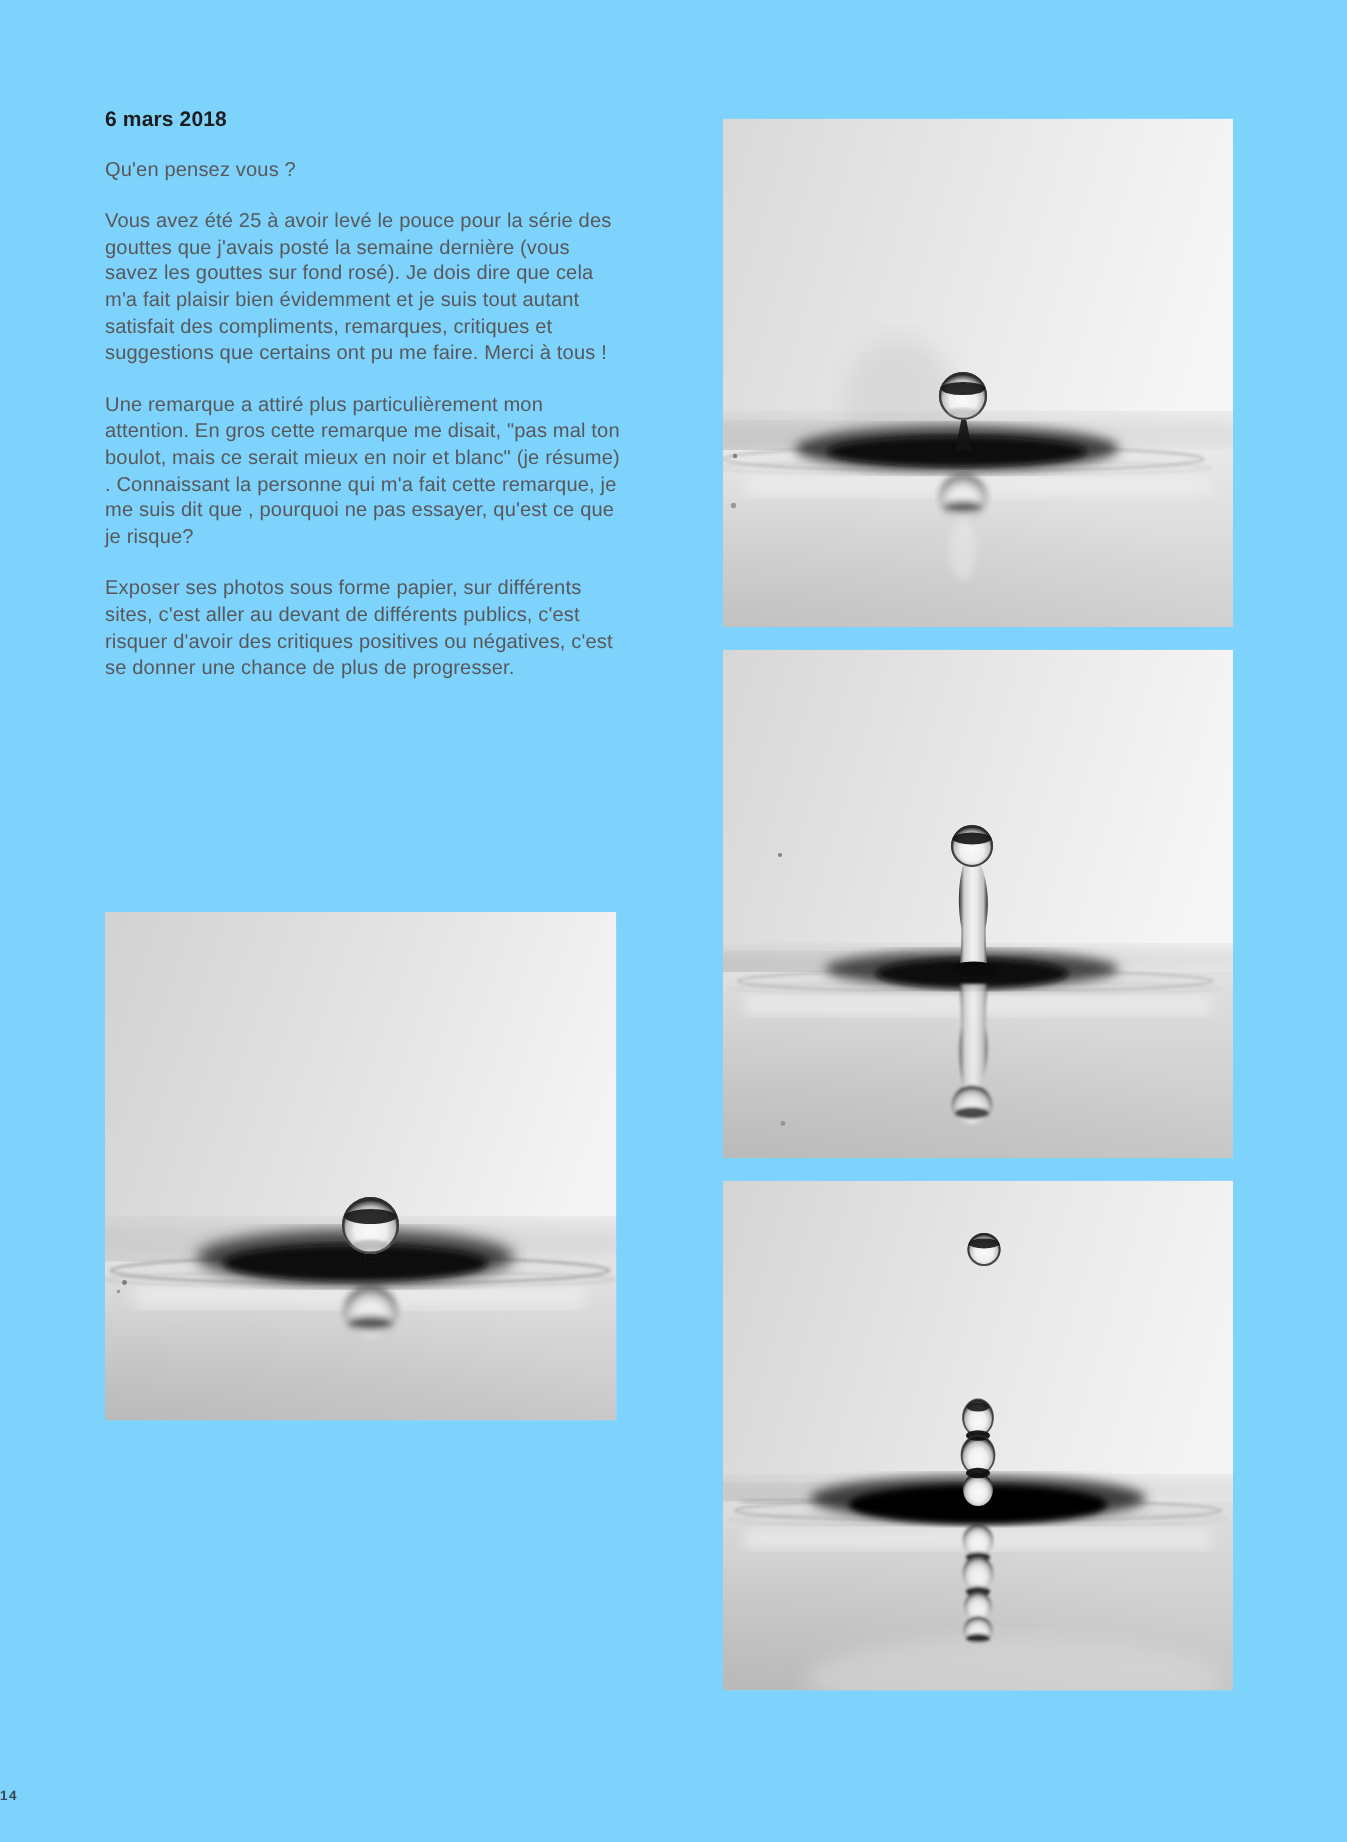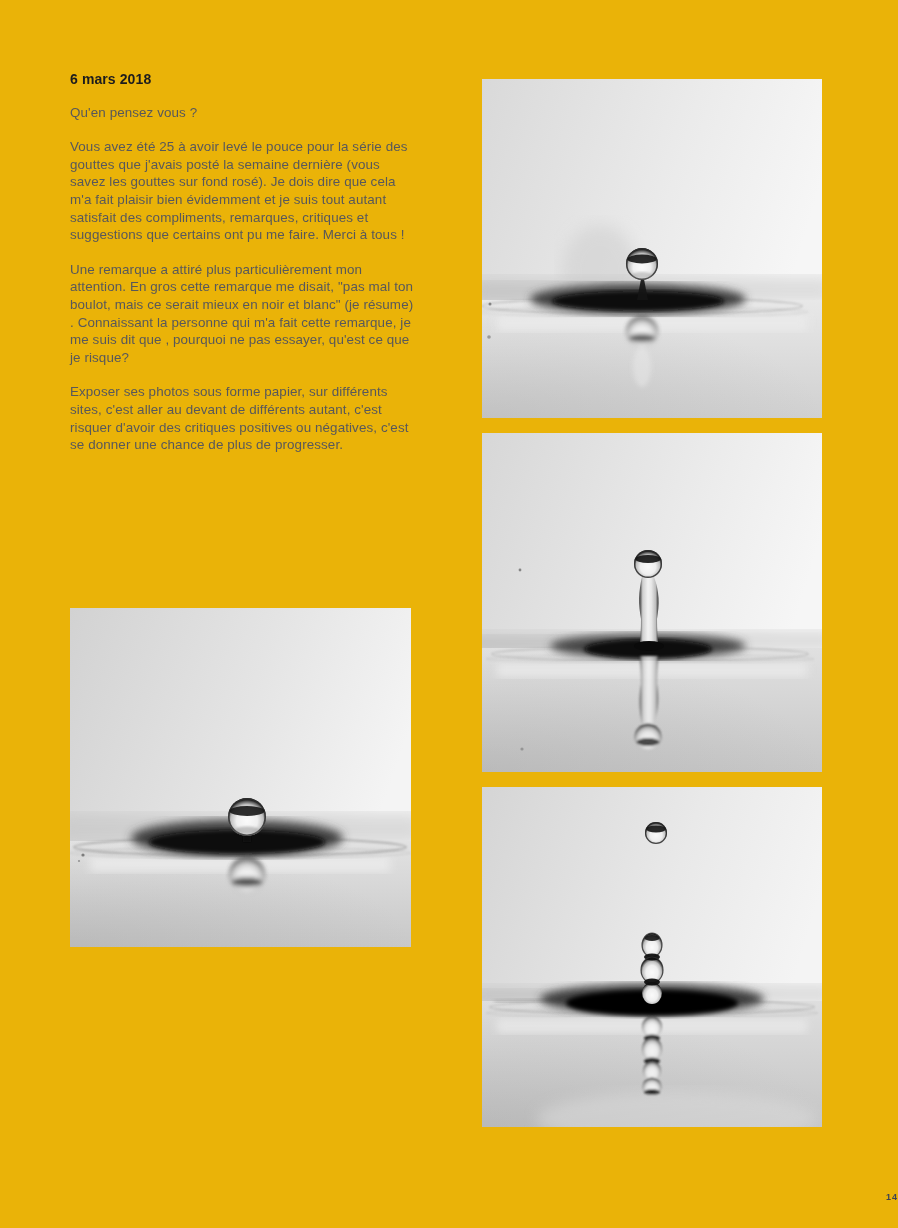--- a/index.html
+++ b/index.html
@@ -1,19 +1,19 @@
 <!DOCTYPE html>
 <html lang="fr"><head>
 <meta charset="utf-8">
 <style>
   html,body { margin:0; padding:0; background:#ffffff; }
   .page {
     position:relative;
     width:898px; height:1228px;
-    background:#eab308;
+    background:#7dd3fc;
     font-family:"Liberation Sans", sans-serif;
     overflow:hidden;
   }
   .text-col {
     position:absolute; left:70px; top:71px; width:348px;
     color:#58585b; font-size:13.4px; line-height:17.6px;
     letter-spacing:0.1px;
   }
   .post-date {
     font-size:14px; font-weight:bold; color:#1c1c1e;
@@ -21,36 +21,36 @@
   }
   .text-col p { margin:0 1px 17px 0; }
   .fig { position:absolute; overflow:hidden; }
   .fig svg { display:block; width:100%; height:100%; }
   #fig-left   { left:70px;  top:608px; width:341px; height:339px; }
   #fig-rtop   { left:482px; top:79px;  width:340px; height:339px; }
   #fig-rmid   { left:482px; top:433px; width:340px; height:339px; }
   #fig-rbot   { left:482px; top:787px; width:340px; height:340px; }
   .page-num {
     position:absolute; left:0; right:0; top:1192px;
-    text-align:right;
+    text-align:left;
     font-size:9px; font-weight:bold; color:#3d4253;
     letter-spacing:1px;
   }
 </style>
 </head>
 <body>
 
 <div class="page">
 
   <div class="text-col">
     <h1 class="post-date">6 mars 2018</h1>
     <p>Qu'en pensez vous ?</p>
     <p>Vous avez été 25 à avoir levé le pouce pour la série des gouttes que j'avais posté la semaine dernière (vous savez les gouttes sur fond rosé). Je dois dire que cela m'a fait plaisir bien évidemment et je suis tout autant satisfait des compliments, remarques, critiques et suggestions que certains ont pu me faire. Merci à tous !</p>
     <p>Une remarque a attiré plus particulièrement mon attention. En gros cette remarque me disait, "pas mal ton boulot, mais ce serait mieux en noir et blanc" (je résume) . Connaissant la personne qui m'a fait cette remarque, je me suis dit que , pourquoi ne pas essayer, qu'est ce que je risque?</p>
-    <p>Exposer ses photos sous forme papier, sur différents sites, c'est aller au devant de différents autant, c'est risquer d'avoir des critiques positives ou négatives, c'est se donner une chance de plus de progresser.</p>
+    <p>Exposer ses photos sous forme papier, sur différents sites, c'est aller au devant de différents publics, c'est risquer d'avoir des critiques positives ou négatives, c'est se donner une chance de plus de progresser.</p>
   </div>
 
   <div class="fig" id="fig-left">
     <svg viewBox="0 0 341 339" preserveAspectRatio="none" role="img" aria-label="Photo noir et blanc : goutte d'eau rebondissant sur la surface avec couronne sombre et reflet">
       <defs>
         <linearGradient id="a_sky" x1="0" y1="0" x2="1" y2="0.35">
           <stop offset="0" stop-color="#d2d2d2"></stop>
             <stop offset="0.55" stop-color="#e4e4e4"></stop>
             <stop offset="1" stop-color="#f4f4f4"></stop>
         </linearGradient>

